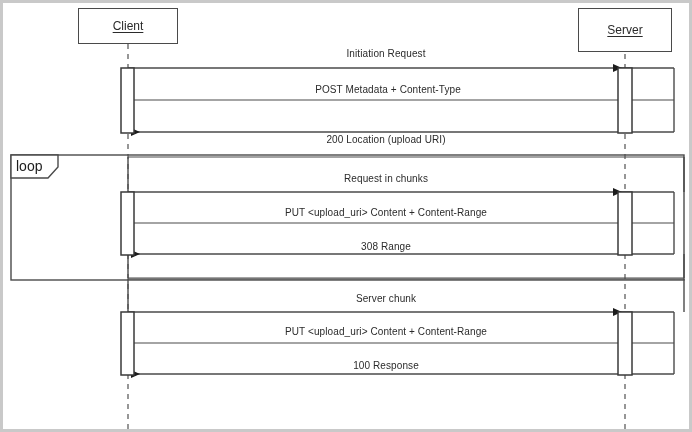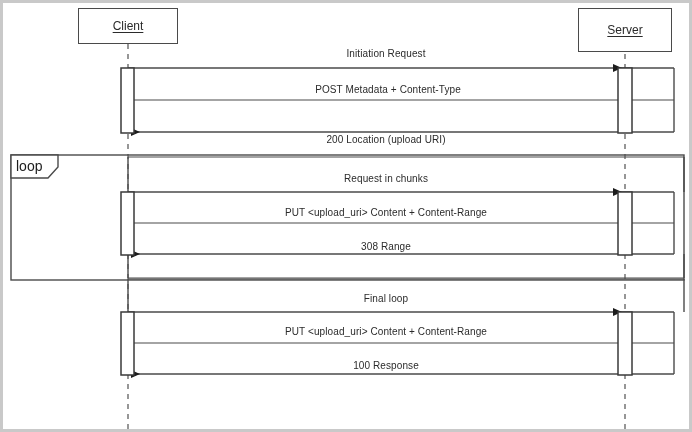--- a/index.html
+++ b/index.html
@@ -162,18 +162,18 @@
   <div class="frag-label" style="left:16px; top:158px;">loop</div>
 
   <div class="lbl lbl-center" style="left:386px; top:48px;">Initiation Request</div>
   <div class="lbl lbl-center" style="left:388px; top:84px;">POST Metadata + Content-Type</div>
   <div class="lbl lbl-center" style="left:386px; top:119px;margin-top:15px;">200 Location (upload URI)</div>
 
   <div class="lbl lbl-center" style="left:386px; top:173px;">Request in chunks</div>
   <div class="lbl lbl-center" style="left:386px; top:207px;">PUT &lt;upload_uri&gt; Content + Content-Range</div>
   <div class="lbl lbl-center" style="left:386px; top:241px;">308 Range</div>
 
-  <div class="lbl lbl-center" style="left:386px; top:293px;">Final loop</div>
+  <div class="lbl lbl-center" style="left:386px; top:293px;">Server chunk</div>
   <div class="lbl lbl-center" style="left:386px; top:326px;">PUT &lt;upload_uri&gt; Content + Content-Range</div>
   <div class="lbl lbl-center" style="left:386px; top:360px;">100 Response</div>
 
   <div id="frame-border"></div>
 </div>
 
 </body></html>

